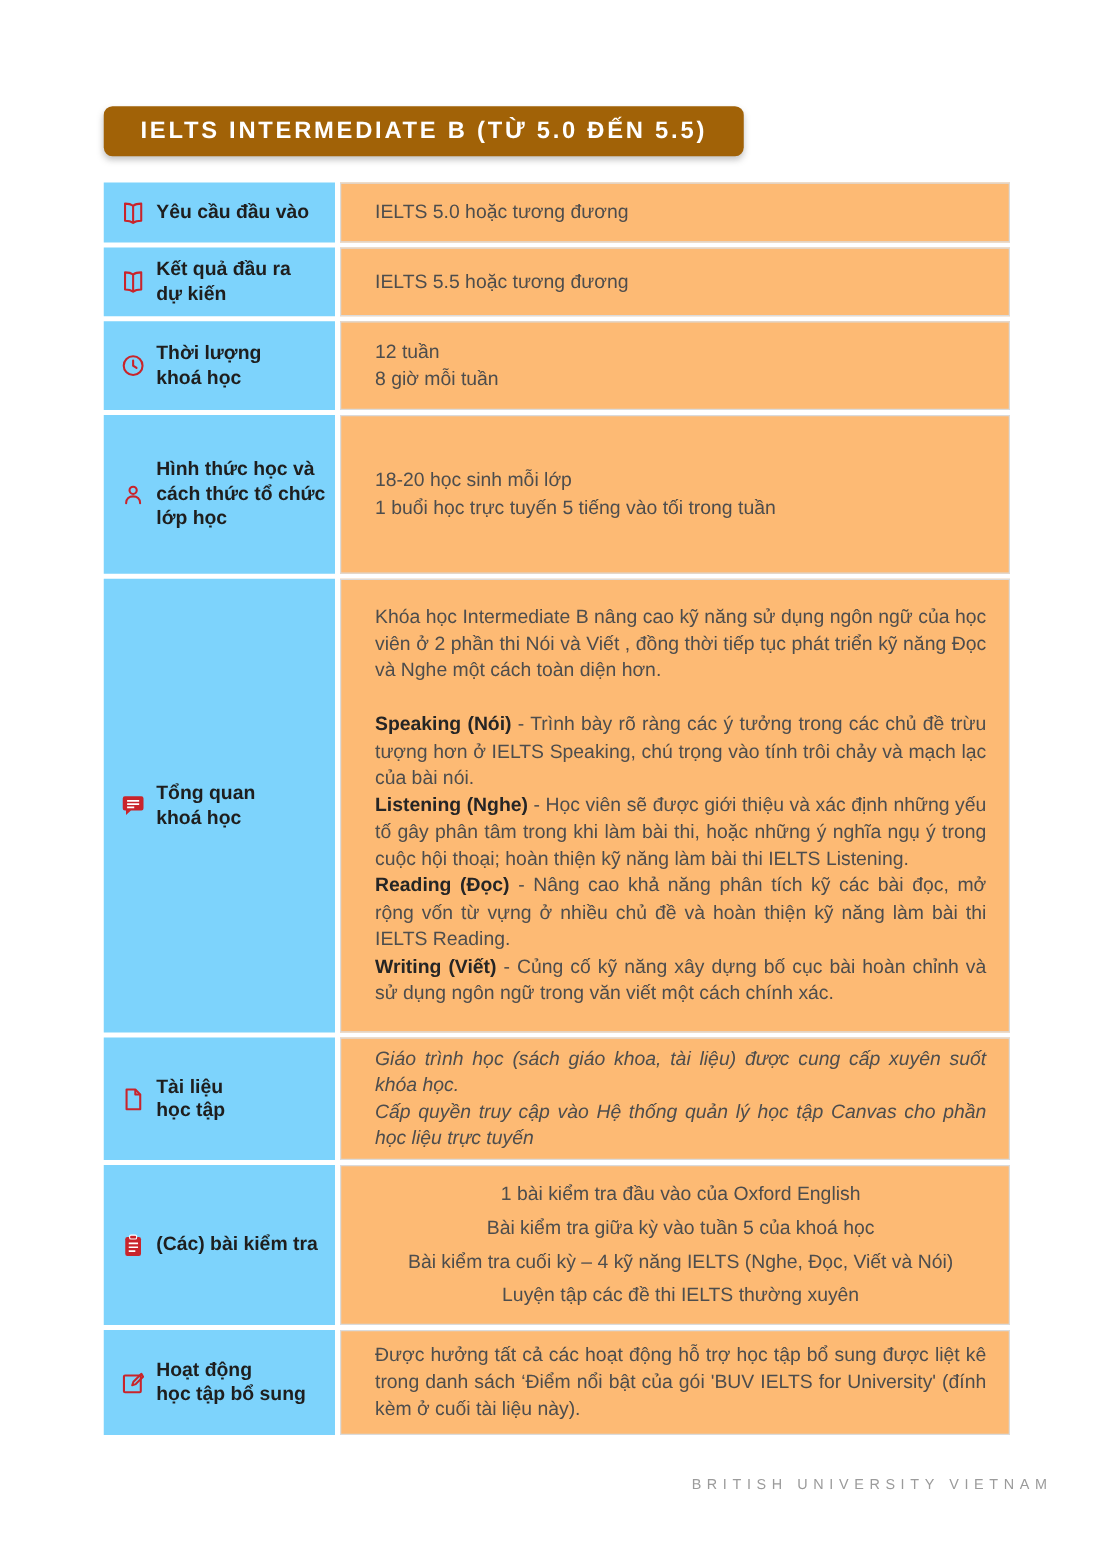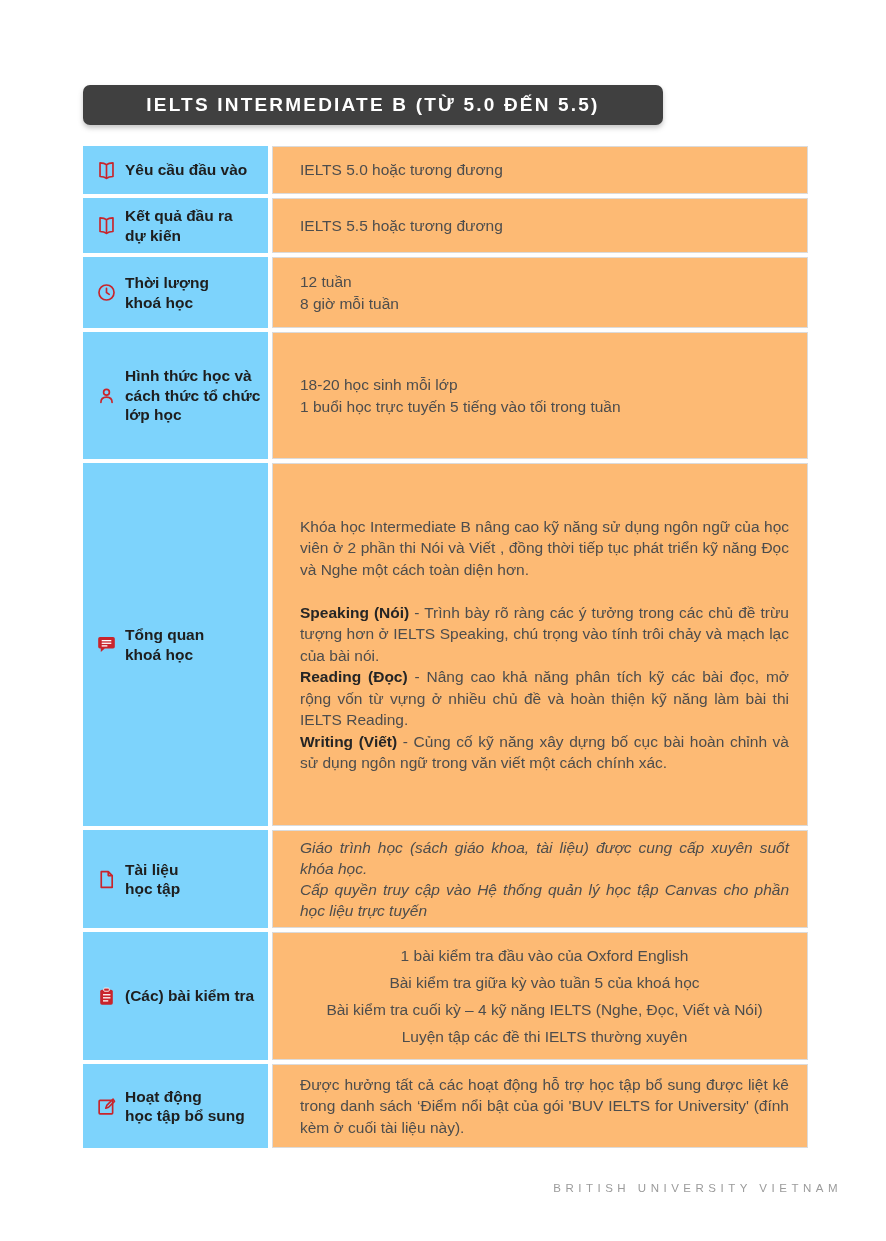--- a/index.html
+++ b/index.html
@@ -1,22 +1,22 @@
 <!DOCTYPE html>
 <html><head>
 <meta charset="utf-8">
 <style>
   html,body{margin:0;padding:0;}
   body{
     width:886px;height:1241px;background:#ffffff;position:relative;
     font-family:"Liberation Sans", sans-serif;overflow:hidden;
   }
   .banner{
-    position:absolute;left:83px;top:85px;width:580px;height:40px;
-    background:#404040;border-radius:7px;
+    position:absolute;left:83px;top:85px;width:512px;height:40px;
+    background:#a16207;border-radius:7px;
     box-shadow:0 3px 5px rgba(90,90,90,.35);
     color:#ffffff;font-weight:bold;font-size:19px;letter-spacing:2.2px;
     display:flex;align-items:center;justify-content:center;
     white-space:nowrap;box-sizing:border-box;
   }
   .table{position:absolute;left:83px;top:146px;width:725px;}
   .row{display:flex;margin-bottom:4px;align-items:stretch;}
   .cell-label{
     width:185px;flex-shrink:0;background:#7dd3fc;
     display:flex;align-items:center;
@@ -116,20 +116,21 @@
             <line x1="6.5" y1="7.6" x2="17.5" y2="7.6" stroke="#fff" stroke-width="1.5"></line>
             <line x1="6.5" y1="10.6" x2="17.5" y2="10.6" stroke="#fff" stroke-width="1.5"></line>
             <line x1="6.5" y1="13.6" x2="13" y2="13.6" stroke="#fff" stroke-width="1.5"></line>
           </svg>
         </span>
         <div class="label">Tổng quan<br>khoá học</div>
       </div>
       <div class="cell-value">
         <div class="block">Khóa học Intermediate B nâng cao kỹ năng sử dụng ngôn ngữ của học viên ở 2 phần thi Nói và Viết , đồng thời tiếp tục phát triển kỹ năng Đọc và Nghe một cách toàn diện hơn.</div>
         <div class="block gap"><b>Speaking (Nói)</b> - Trình bày rõ ràng các ý tưởng trong các chủ đề trừu tượng hơn ở  IELTS Speaking, chú trọng vào tính trôi chảy và mạch lạc của bài nói.</div>
+        <div class="block"><b>Listening (Nghe)</b> - Học viên sẽ được giới thiệu và xác định những yếu tố gây phân tâm trong khi làm bài thi, hoặc những ý nghĩa ngụ ý trong cuộc hội thoại; hoàn thiện kỹ năng làm bài thi IELTS Listening.</div>
         <div class="block"><b>Reading (Đọc)</b> - Nâng cao khả năng phân tích kỹ các bài đọc, mở rộng vốn từ vựng ở nhiều chủ đề và hoàn thiện kỹ năng làm bài thi IELTS Reading.</div>
         <div class="block"><b>Writing (Viết)</b> - Củng cố kỹ năng xây dựng bố cục bài hoàn chỉnh và sử dụng ngôn ngữ trong văn viết một cách chính xác.</div>
       </div>
     </div>
     <div class="row r6">
       <div class="cell-label">
         <span class="icon">
           <svg width="21" height="21" viewBox="0 0 24 24" fill="none" stroke="#C9242B" stroke-width="1.9" stroke-linejoin="round">
             <path d="M6 3h8l4.5 4.5V21H6V3Z"></path>
             <path d="M14 3v4.5h4.5"></path>

